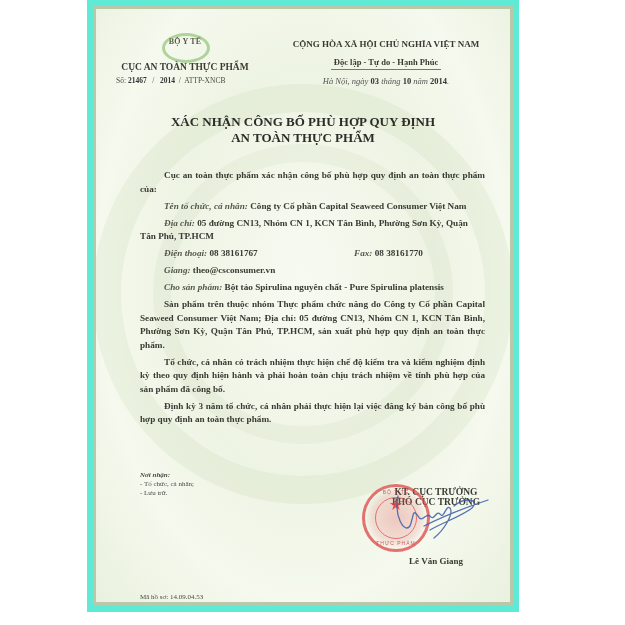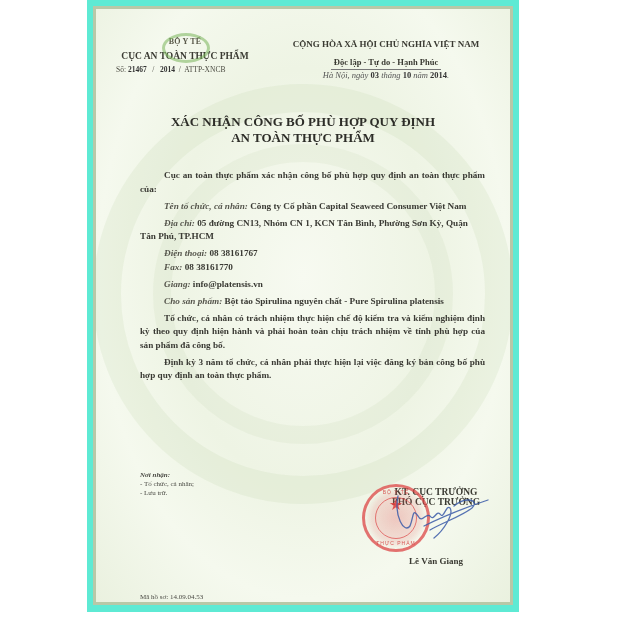--- a/index.html
+++ b/index.html
@@ -29,47 +29,47 @@
   .watermark2 {
     position:absolute; left:50%; top:48%; width:300px; height:300px;
     transform:translate(-50%,-50%); border-radius:50%;
     border:18px solid rgba(190,210,165,0.15); box-sizing:border-box;
   }
   .abs { position:absolute; }
 
   
   .hdr-left { left:14px; top:28px; width:150px; text-align:center; }
   .ministry { font-size:8px; font-weight:bold; color:#5a5a4a; letter-spacing:0.2px; }
-  .dept { font-size:9.5px; font-weight:bold; color:#3a3a32; margin-top:5px; white-space:nowrap; }
+  .dept { font-size:9.5px; font-weight:bold; color:#3a3a32; margin-top:16px; white-space:nowrap; }
   .logo-ring {
     position:absolute; left:52px; top:-4px; width:48px; height:30px; border-radius:50%;
     border:3px solid rgba(120,180,90,0.55); box-sizing:border-box;
   }
   .ref { font-size:7.5px; color:#4a4a40; margin-top:4px; white-space:nowrap; text-align:left; padding-left:6px;}
   .ref b { color:#333; }
 
   
   .hdr-right { left:170px; top:30px; width:240px; text-align:center; }
   .republic { font-size:9px; font-weight:bold; color:#3a3a32; white-space:nowrap; }
   .motto { font-size:8.5px; font-weight:bold; color:#3a3a32; margin-top:8px; }
   .motto-underline { width:110px; height:1px; background:#777; margin:2px auto 0; }
-  .date { font-size:8.5px; font-style:italic; color:#555; white-space:nowrap; }
+  .date { font-size:8.5px; font-style:italic; color:#555; margin-top:6px; white-space:nowrap; }
   .date b { font-style:normal; color:#333; }
 
   
   .title { left:0; right:0; top:105px; text-align:center; font-weight:bold; color:#2d2d28; font-size:13px; line-height:16px; }
 
   
   .body { left:44px; top:160px; width:345px; font-size:9.2px; line-height:13.5px; color:#3a3a34;font-weight:bold; }
   .body p { margin:0 0 3.5px 0; }
   .indent { text-indent:24px; }
   .noindent { padding-left:24px; }
   .lbl { font-style:italic; color:#55554c;text-align:right; }
   .just { text-align:justify; }
-  .row2 { display:flex; padding-left:24px;flex-direction:column; }
+  .row2 { display:flex; padding-left:24px; }
   .row2 .c1 { width:190px; }
 
   .recipients { left:44px; top:462px; font-size:7px; line-height:9px; color:#4a4a44; }
   .recipients .h { font-style:italic; font-weight:bold; }
 
   .sign { left:270px; top:455px; width:140px; text-align:center; }
   .sign .l1 { font-size:9.5px; font-weight:bold; color:#3a3a32;margin-top:23px; }
   .sign .l2 { font-size:9.5px; font-weight:bold; color:#3a3a32; }
   .signer { font-size:9px; font-weight:bold; color:#3a3a32; position:absolute; left:0; right:0; top:92px; }
 
@@ -146,26 +146,27 @@
           <span class="lbl">Điện thoại:</span>
           <span>08 38161767</span>
         </div>
         <div>
           <span class="lbl">Fax:</span>
           <span>08 38161770</span>
         </div>
       </div>
       <p class="noindent">
         <span class="lbl">Giang:</span>
-        <span>info@platensis.vn</span>
+        <span>theo@csconsumer.vn</span>
       </p>
       <p class="noindent">
         <span class="lbl">Cho sản phẩm:</span>
         <span>Bột tảo Spirulina  nguyên chất - Pure Spirulina platensis</span>
       </p>
+      <p class="indent just">Sản phẩm trên thuộc nhóm Thực phẩm chức năng do Công ty Cổ phần Capital Seaweed Consumer Việt Nam; Địa chỉ: 05 đường CN13, Nhóm CN 1, KCN Tân Bình, Phường Sơn Kỳ, Quận Tân Phú, TP.HCM, sản xuất phù hợp quy định an toàn thực phẩm.</p>
       <p class="indent just">Tổ chức, cá nhân có trách nhiệm thực hiện chế độ kiểm tra và kiểm nghiệm định kỳ theo quy định hiện hành và phải hoàn toàn chịu trách nhiệm về tính phù hợp của sản phẩm đã công bố.</p>
       <p class="indent just">Định kỳ 3 năm tổ chức, cá nhân phải thực hiện lại việc đăng ký bản công bố phù hợp quy định an toàn thực phẩm.</p>
     </div>
 
     <div class="abs recipients">
       <div class="h">Nơi nhận:</div>
       <div>- Tổ chức, cá nhân;</div>
       <div>- Lưu trữ.</div>
     </div>
 

